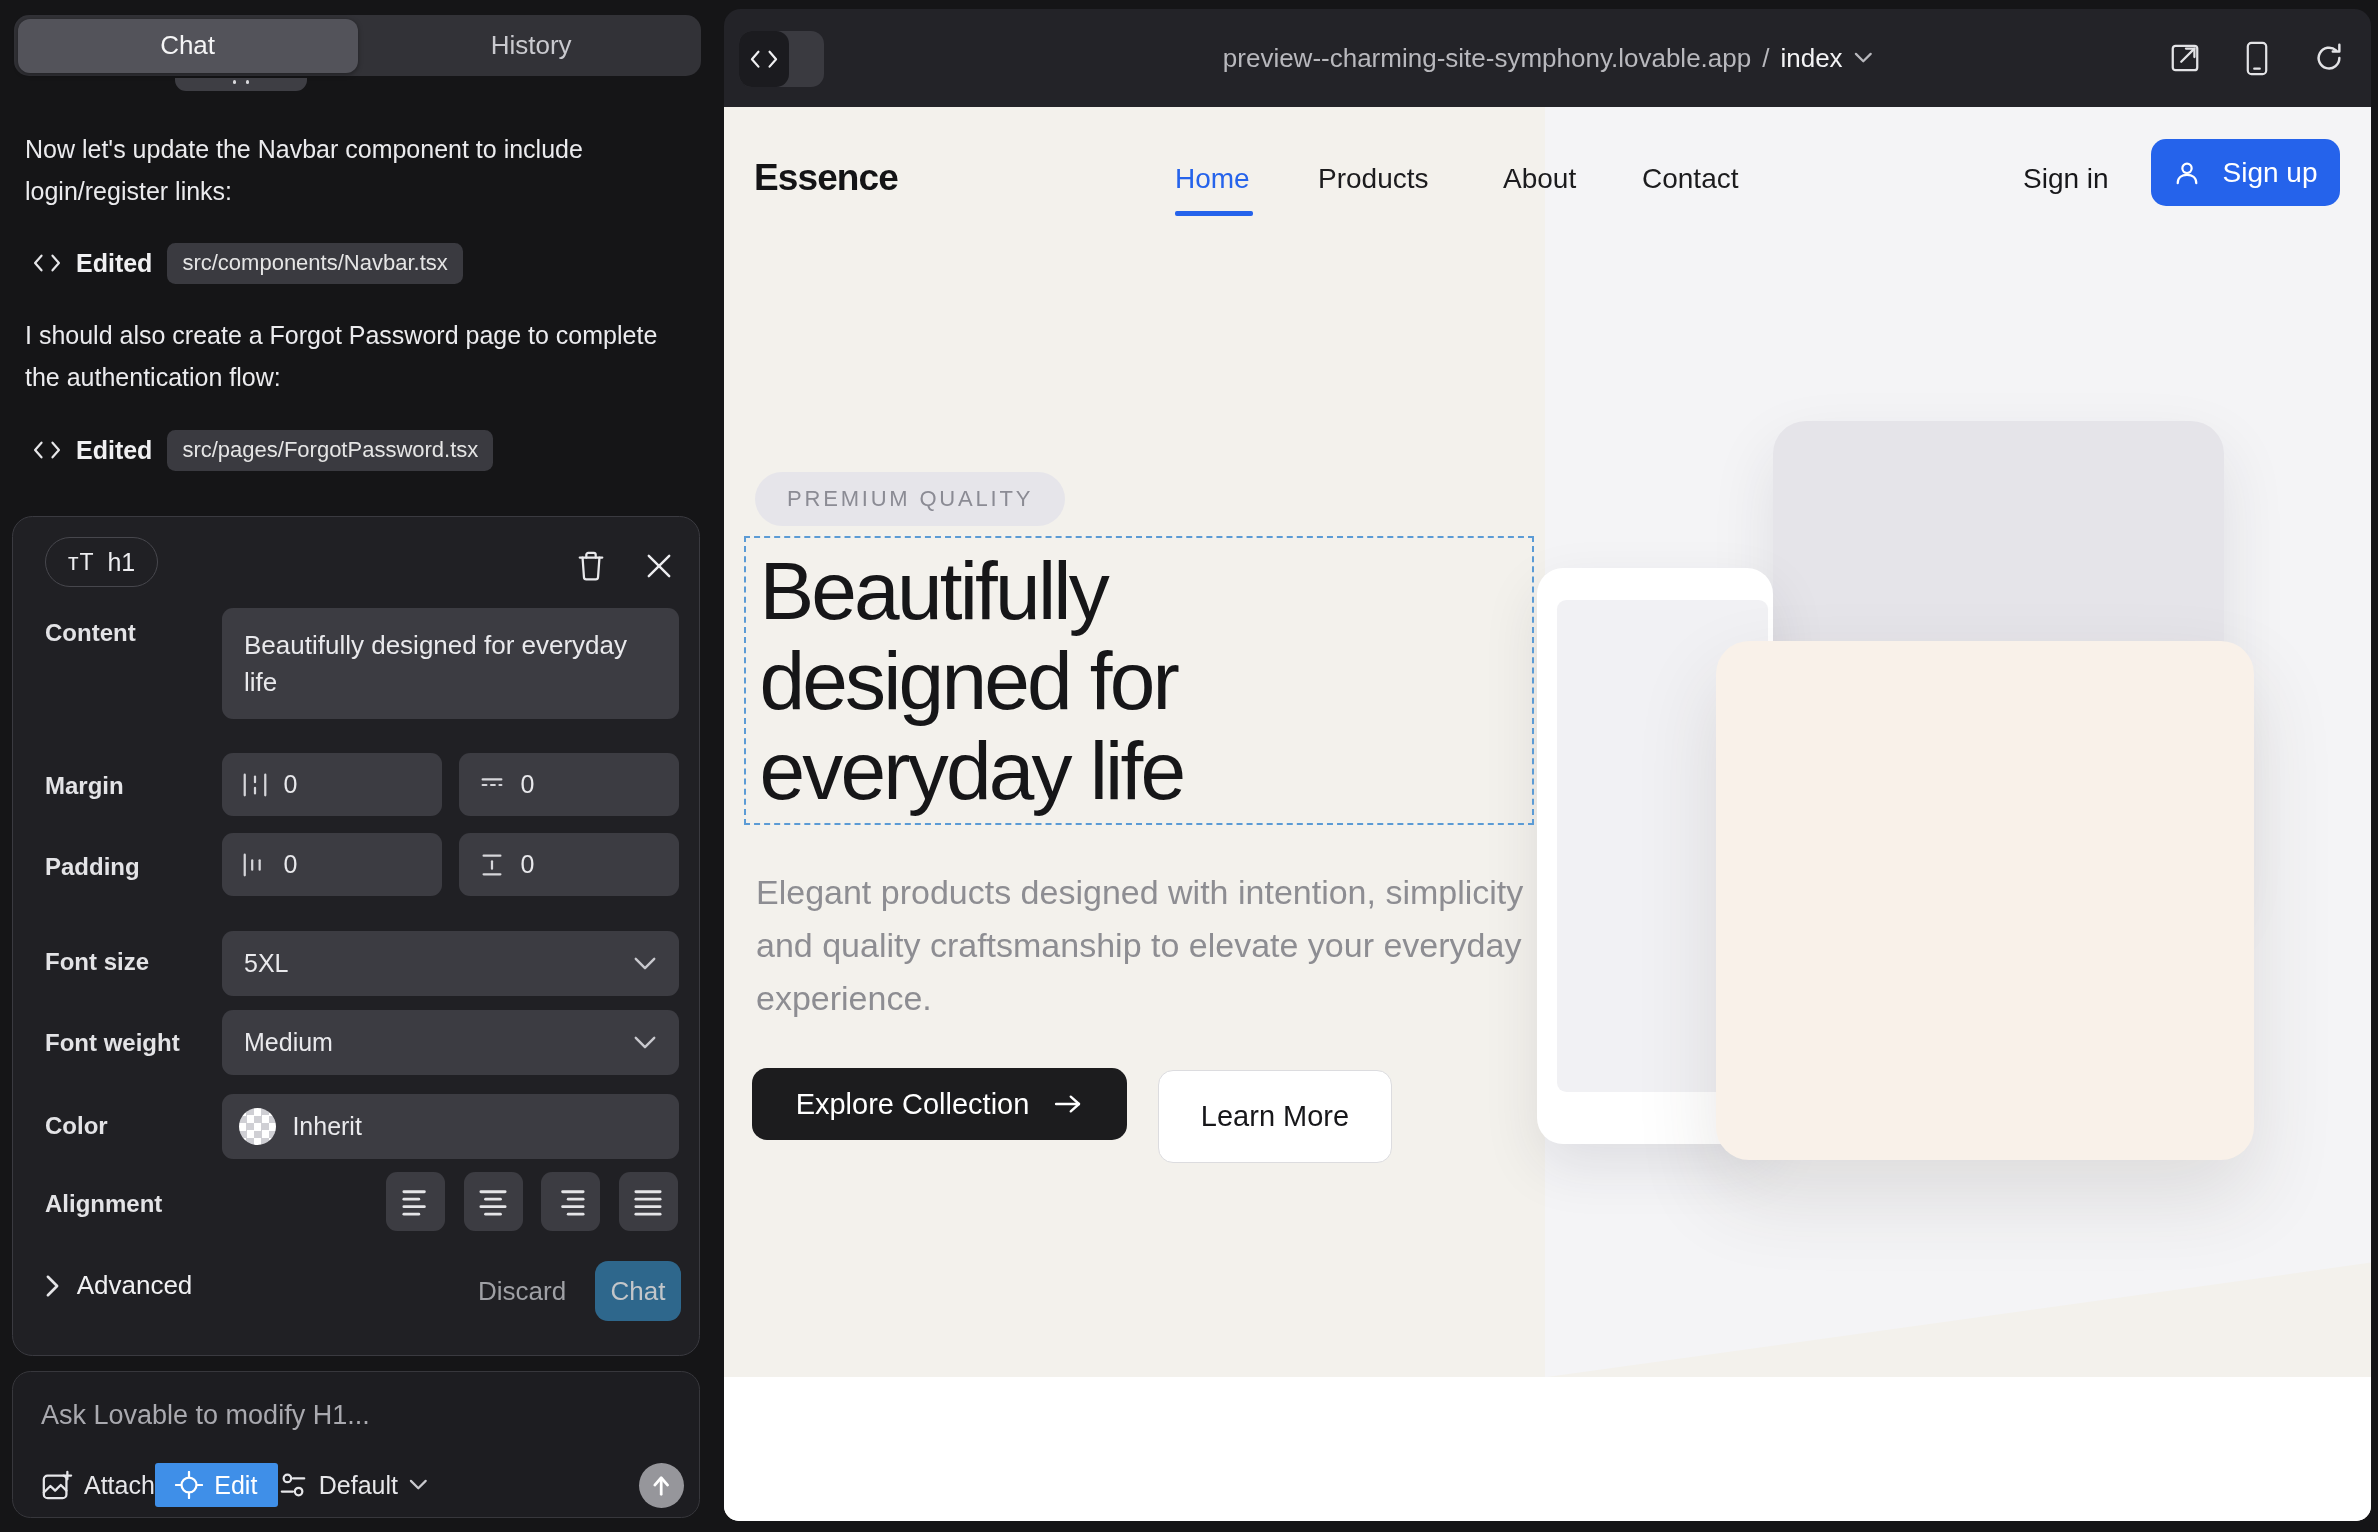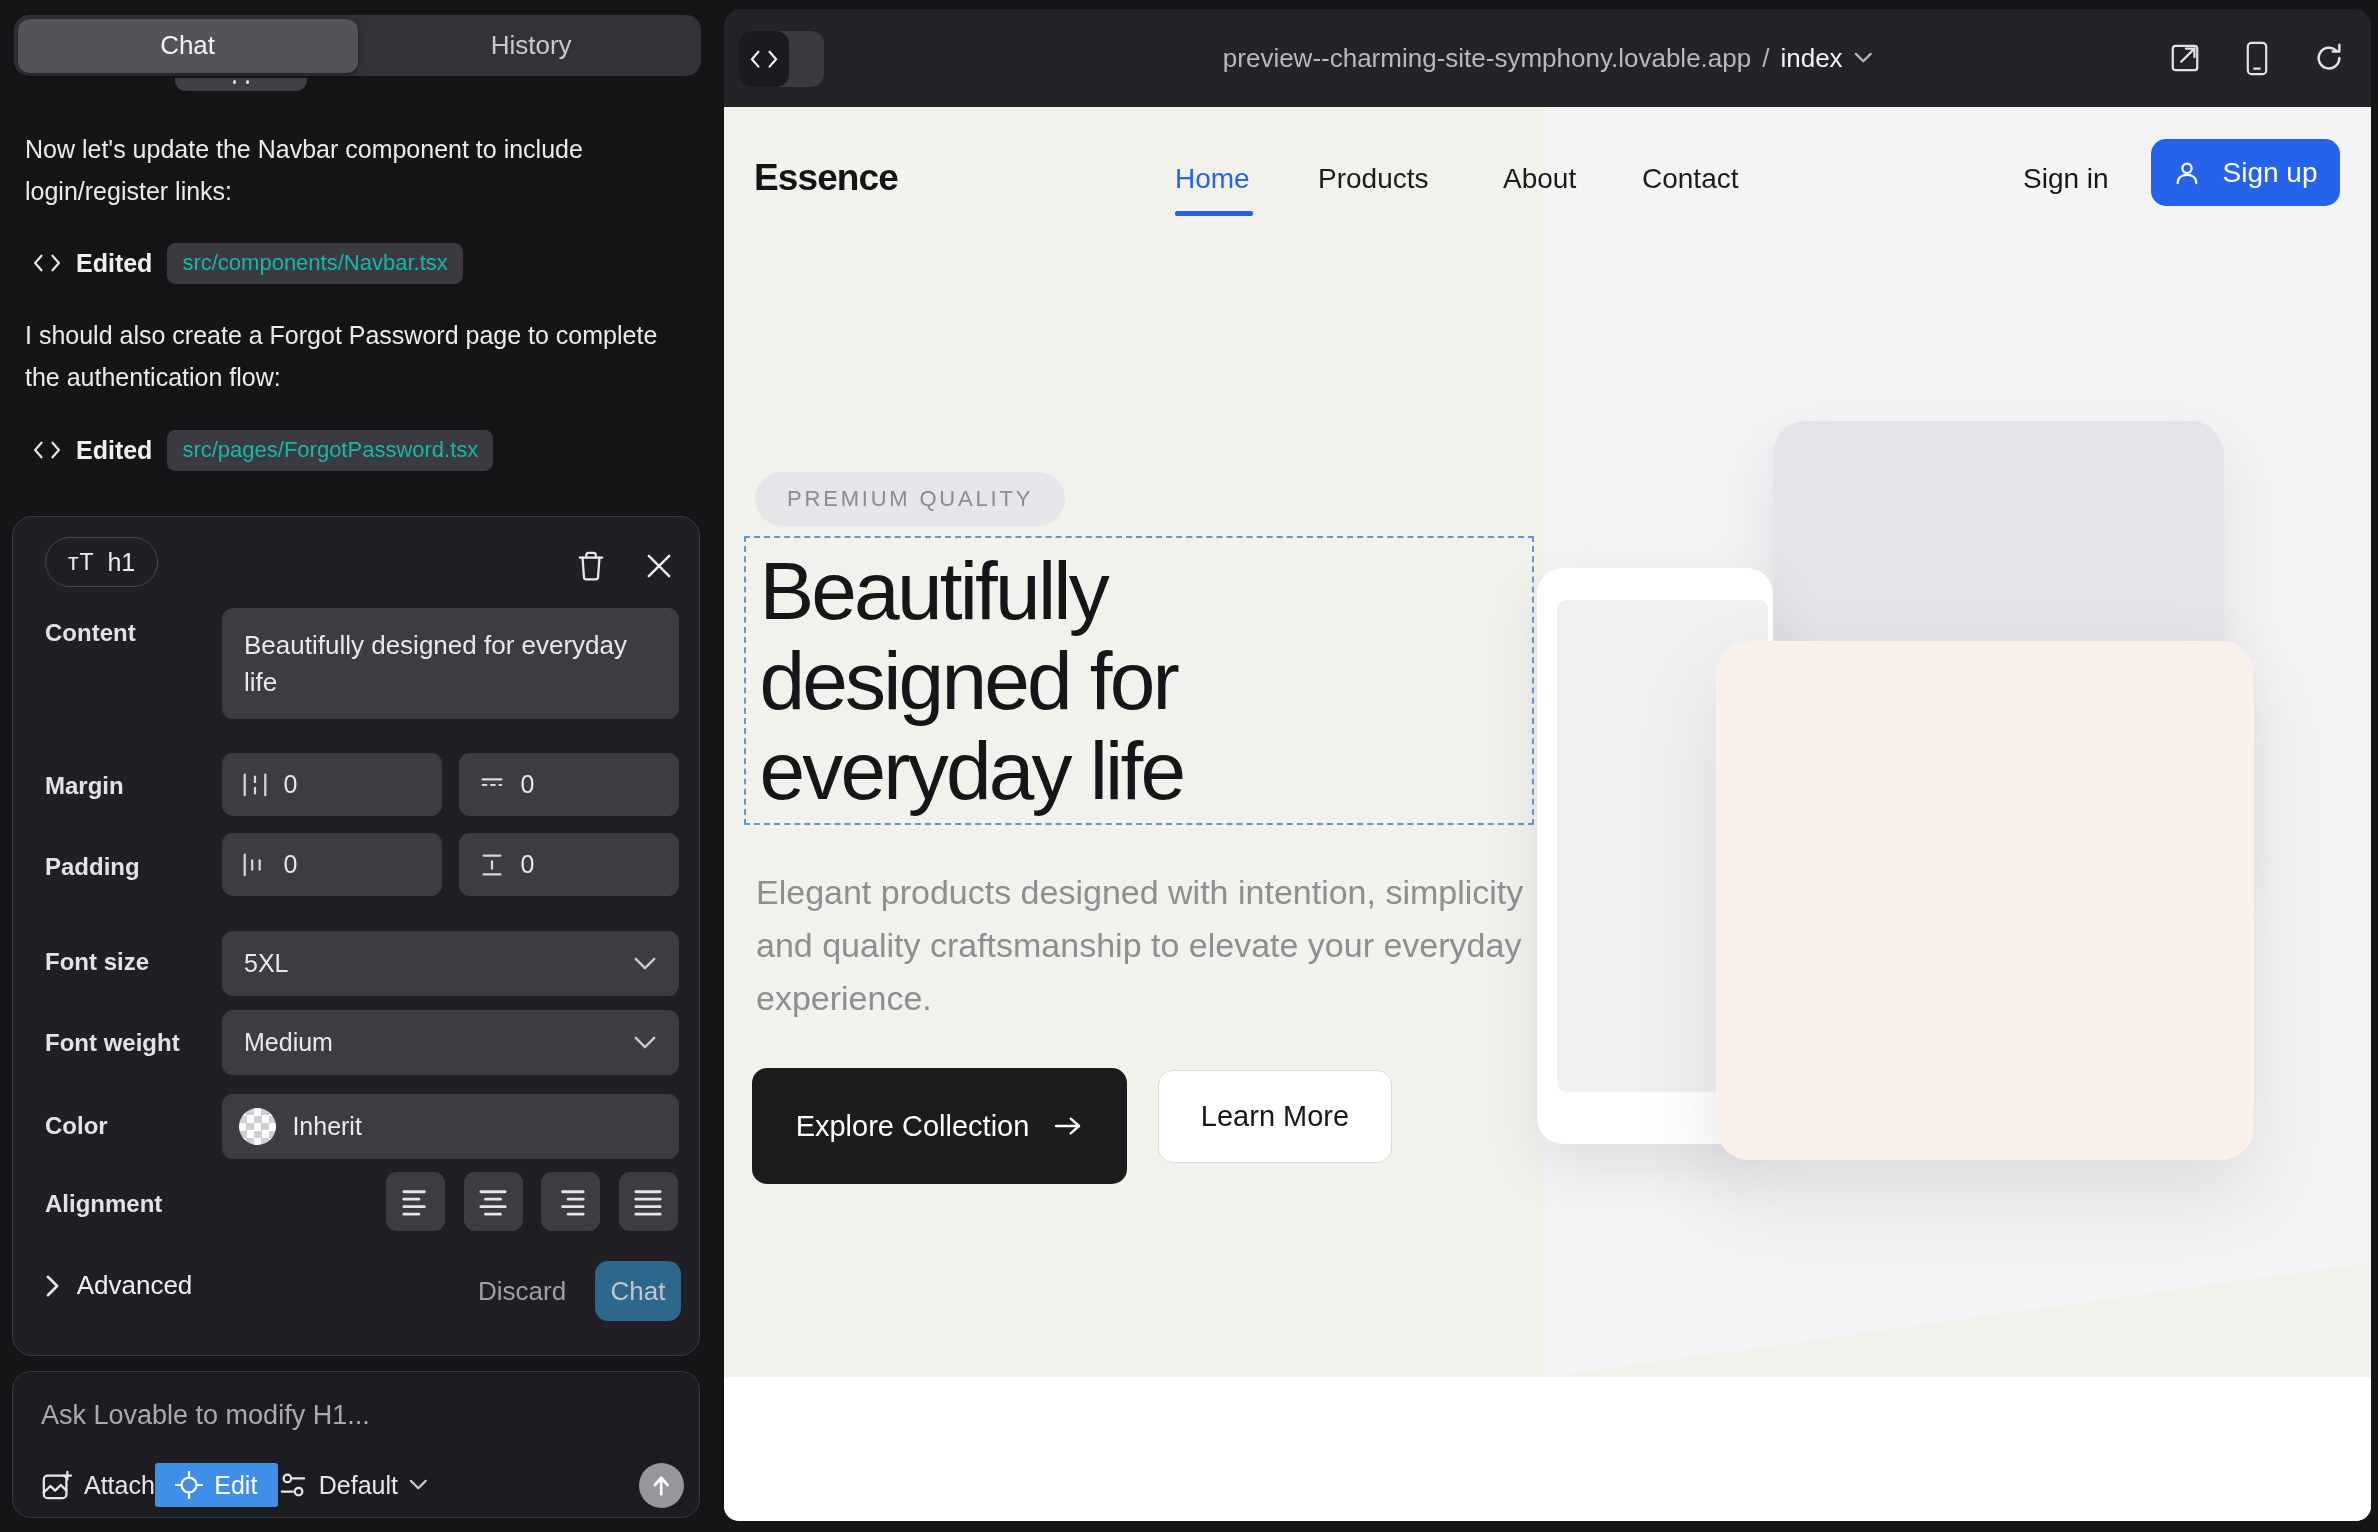--- a/index.html
+++ b/index.html
@@ -18,21 +18,21 @@
   .partial-pill i { width:3.7px; height:3.7px; border-radius:50%; background:#d8d8db; margin-top:1.9px; }
 
   .chat-msg { position:absolute; left:25px; width:655px; font-size:25px; line-height:42px; color:#ebebee; }
   .msg-1 { top:128px; }
   .msg-2 { top:314px; }
 
   .edited-row { position:absolute; left:33px; display:flex; align-items:center; gap:15px; }
   .edited-1 { top:243px; }
   .edited-2 { top:430px; }
   .edited-label { font-size:25px; font-weight:bold; color:#f0f0f2; }
-  .file-pill { background:#3a3a40; border-radius:8.3px; padding:7.4px 15px; font-size:22px; color:#14b8a6; }
+  .file-pill { background:#3a3a40; border-radius:8.3px; padding:7.4px 15px; font-size:22px; color:#e5e5e5; }
   .code-glyph { display:flex; align-items:center; color:#e6e6e9; }
 
   
   .editor { position:absolute; left:12px; top:516px; width:688px; height:840px; background:#202024; border:1.9px solid #3a3a40; border-radius:20.4px; }
   .chip { position:absolute; left:32px; top:20.4px; border:1.9px solid #47474d; border-radius:927px; padding:9.3px 22px; display:flex; align-items:center; gap:13px; color:#ededf0; font-size:25px; }
   .chip .tt { font-size:23px; letter-spacing:0.9px; }
   .icon-btn { position:absolute; width:41px; height:41px; display:flex; align-items:center; justify-content:center; cursor:pointer; }
   .trash-btn { left:557px; top:28px; }
   .close-btn { left:625px; top:28px; }
 
@@ -84,21 +84,21 @@
   .nav-home { left:451px; color:#2563eb; }
   .home-underline { position:absolute; left:451px; top:104px; width:78px; height:4.6px; background:#2563eb; border-radius:1.9px; }
   .nav-products { left:594px; } .nav-about { left:779px; } .nav-contact { left:918px; }
   .signin { position:absolute; left:1299px; top:56px; font-size:28px; color:#17171a; cursor:pointer; }
   .signup { position:absolute; left:1427px; top:32px; width:189px; height:67px; background:#2563eb; border-radius:15px; color:#ffffff; font-size:28px; display:flex; align-items:center; justify-content:center; gap:23px; cursor:pointer; }
 
   .badge { position:absolute; left:31px; top:365px; background:#e6e5ea; border-radius:927px; padding:14px 32px; font-size:22px; letter-spacing:2.8px; color:#8b8b94; }
   .sel-box { position:absolute; left:20.4px; top:429px; width:790px; height:289px; border:2.8px dashed #5b9bd5; }
   .hero-h1 { position:absolute; left:13px; top:7.4px; font-size:82px; line-height:90px; font-weight:500; letter-spacing:-2.8px; color:#161618; cursor:pointer; }
   .hero-p { position:absolute; left:32px; top:759px; width:770px; font-size:34px; line-height:53px; color:#8d8d92; }
-  .cta-primary { position:absolute; left:28px; top:961px; width:375px; height:116px; background:#1c1c1e; border-radius:15px; color:#ffffff; font-size:29px; display:flex; align-items:center; justify-content:center; gap:24px; cursor:pointer; }
+  .cta-primary { position:absolute; left:28px; top:961px; width:375px; height:72px; background:#1c1c1e; border-radius:15px; color:#ffffff; font-size:29px; display:flex; align-items:center; justify-content:center; gap:24px; cursor:pointer; }
   .cta-secondary { position:absolute; left:434px; top:963px; width:234px; height:93px; background:#ffffff; border:1.9px solid #dcdcdf; border-radius:15px; color:#17171a; font-size:29px; display:flex; align-items:center; justify-content:center; cursor:pointer; }
 
   .card-gray { position:absolute; left:1049px; top:314px; width:451px; height:482px; background:#e5e4e9; border-radius:33px; box-shadow:0 28px 65px rgba(40,40,60,.10); }
   .card-white { position:absolute; left:813px; top:461px; width:236px; height:576px; background:#ffffff; border-radius:26px; box-shadow:0 22px 56px rgba(40,40,60,.10); }
   .card-white .inner { position:absolute; left:20.4px; top:32px; right:4.6px; bottom:52px; background:#f1f1f4; border-radius:9.3px; }
   .card-cream { position:absolute; left:992px; top:534px; width:538px; height:519px; background:#f9f1e9; border-radius:33px; box-shadow:0 37px 83px rgba(60,50,40,.12); }
 
   svg { display:block; }
 </style>
 </head>

